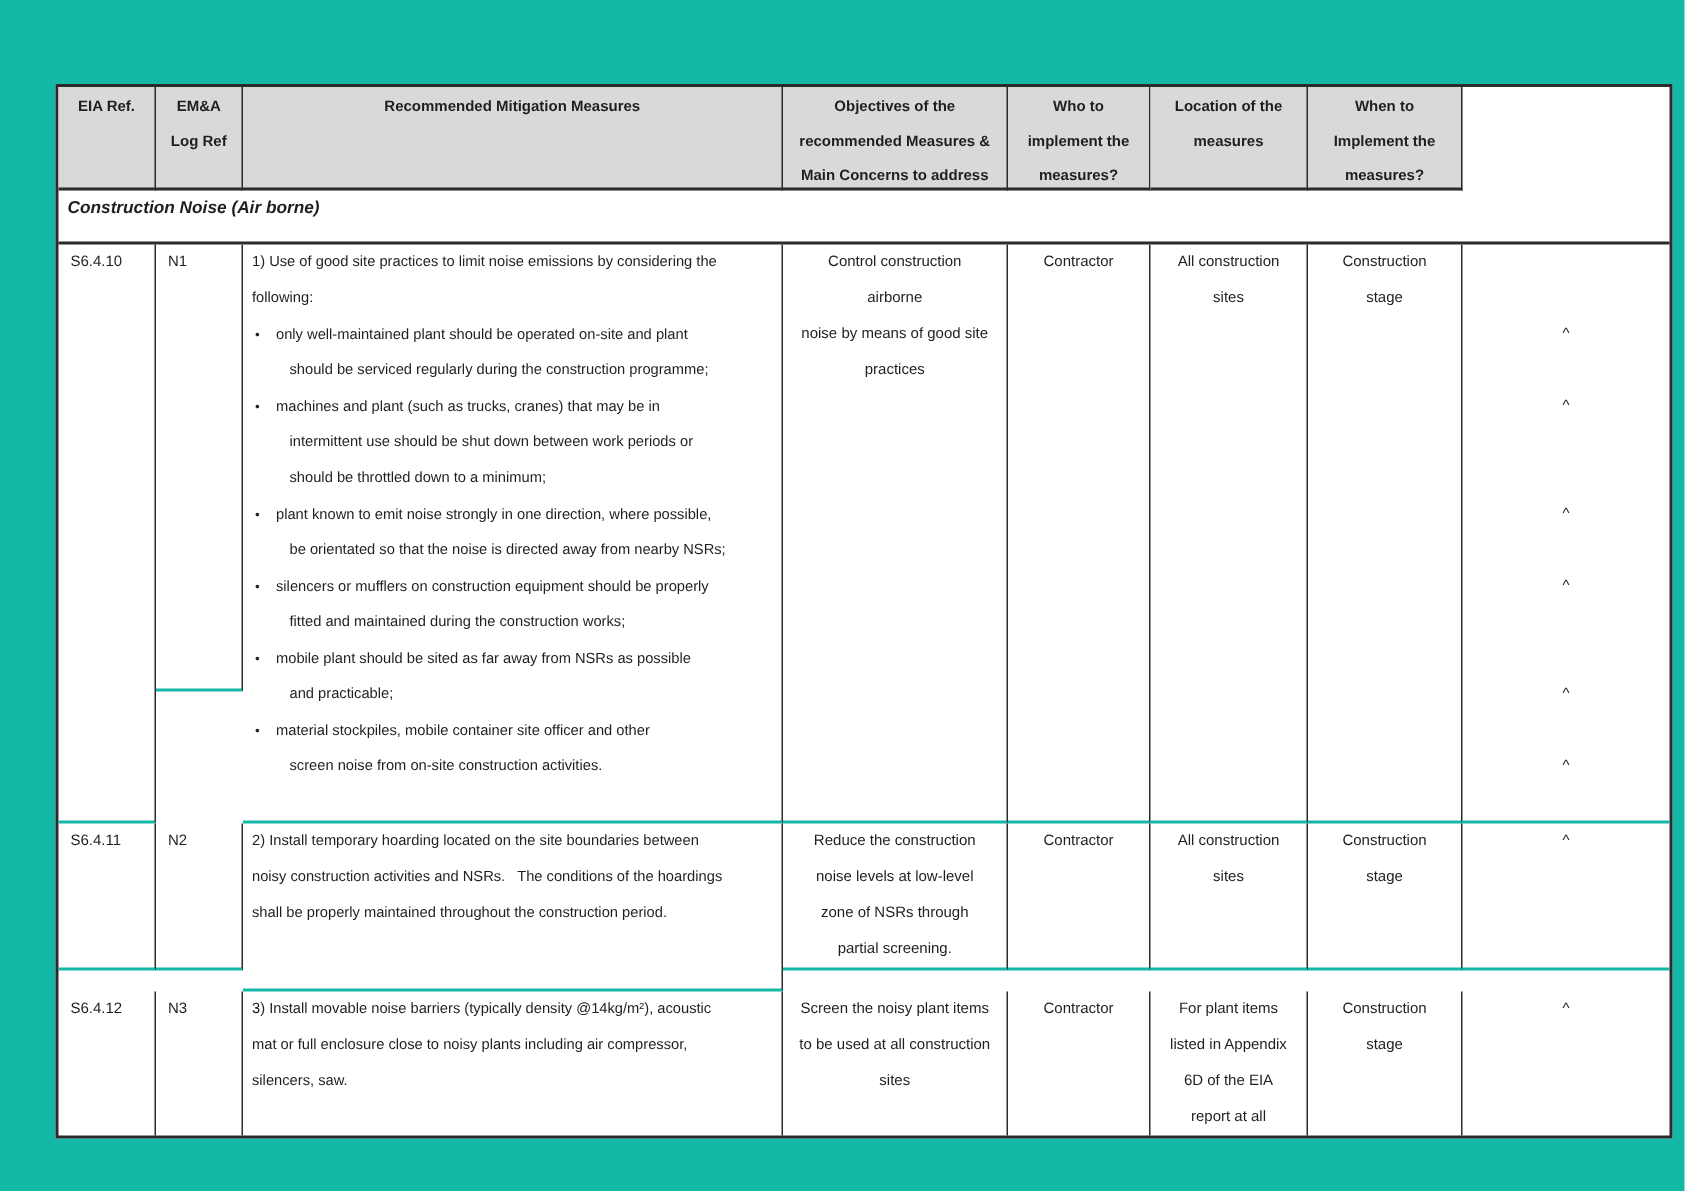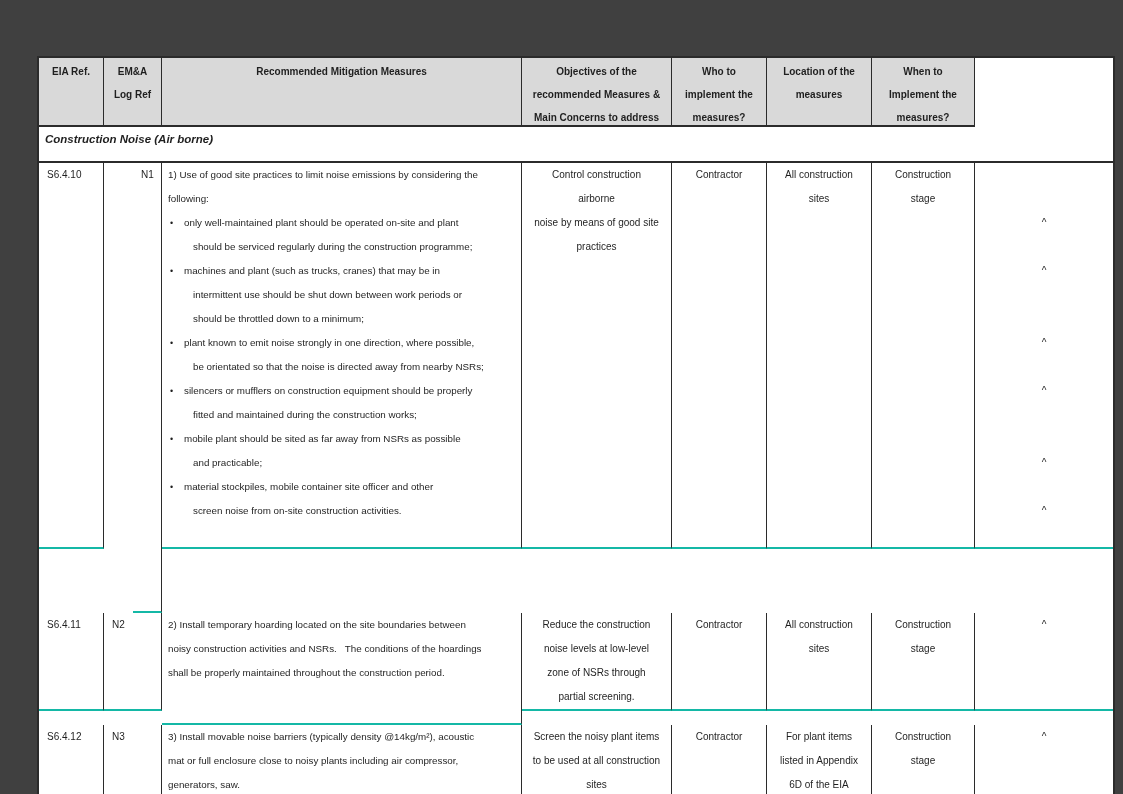--- a/index.html
+++ b/index.html
@@ -6,21 +6,21 @@
   body{
     background:#ffffff;
     font-family:"Liberation Sans","DejaVu Sans",sans-serif;
     color:#1f1f1f;
     -webkit-font-smoothing:antialiased;
   }
   .page{
     position:relative;
     width:1123px;
     height:794px;
-    background:#404040;
+    background:#14b8a6;
     overflow:hidden;
   }
   .ema-table{
     position:absolute;
     left:37px;
     top:56px;
     width:1078px;
     box-sizing:border-box;
     border:2px solid #2b2b2b;
     background:#ffffff;
@@ -106,21 +106,21 @@
         </div>
         <div class="cell hrow-cell hrow-member h-cell">
           <div class="hline">When to</div>
           <div class="hline">Implement the</div>
           <div class="hline">measures?</div>
         </div>
         <div class="section-row"><span>Construction Noise (Air borne)</span></div>
         <div class="cell body-cell ref-cell" style="height: 386px;">
           <div class="line">S6.4.10</div>
         </div>
-        <div class="cell body-cell ref-cell" style="height: 450px; margin-left: 29px;">
+        <div class="cell body-cell ref-cell" style="height: 298px;">
           <div class="line">N1</div>
         </div>
         <div class="cell body-cell measures-cell" style="height: 386px;">
           <div class="line m-plain">1) Use of good site practices to limit noise emissions by considering the</div>
           <div class="line m-plain">following:</div>
           <div class="line m-bullet"><span class="bullet">•</span><span class="btext">only well-maintained plant should be operated on-site and plant</span></div>
           <div class="line m-cont">should be serviced regularly during the construction programme;</div>
           <div class="line m-bullet"><span class="bullet">•</span><span class="btext">machines and plant (such as trucks, cranes) that may be in</span></div>
           <div class="line m-cont">intermittent use should be shut down between work periods or</div>
           <div class="line m-cont">should be throttled down to a minimum;</div>
@@ -204,21 +204,21 @@
         </div>
         <div class="cell body-cell ref-cell" style="border-bottom: none; height: 96px;">
           <div class="line">S6.4.12</div>
         </div>
         <div class="cell body-cell ref-cell" style="border-bottom: none; height: 96px;">
           <div class="line">N3</div>
         </div>
         <div class="cell body-cell measures-cell" style="border-bottom: none; height: 96px;">
           <div class="line m-plain">3) Install movable noise barriers (typically density @14kg/m²), acoustic</div>
           <div class="line m-plain">mat or full enclosure close to noisy plants including air compressor,</div>
-          <div class="line m-plain">generators, saw.</div>
+          <div class="line m-plain">silencers, saw.</div>
         </div>
         <div class="cell body-cell centered" style="border-bottom: none; height: 96px;">
           <div class="line">Screen the noisy plant items</div>
           <div class="line">to be used at all construction</div>
           <div class="line">sites</div>
         </div>
         <div class="cell body-cell centered" style="border-bottom: none; height: 96px;">
           <div class="line">Contractor</div>
         </div>
         <div class="cell body-cell centered" style="border-bottom: none; height: 96px;">

